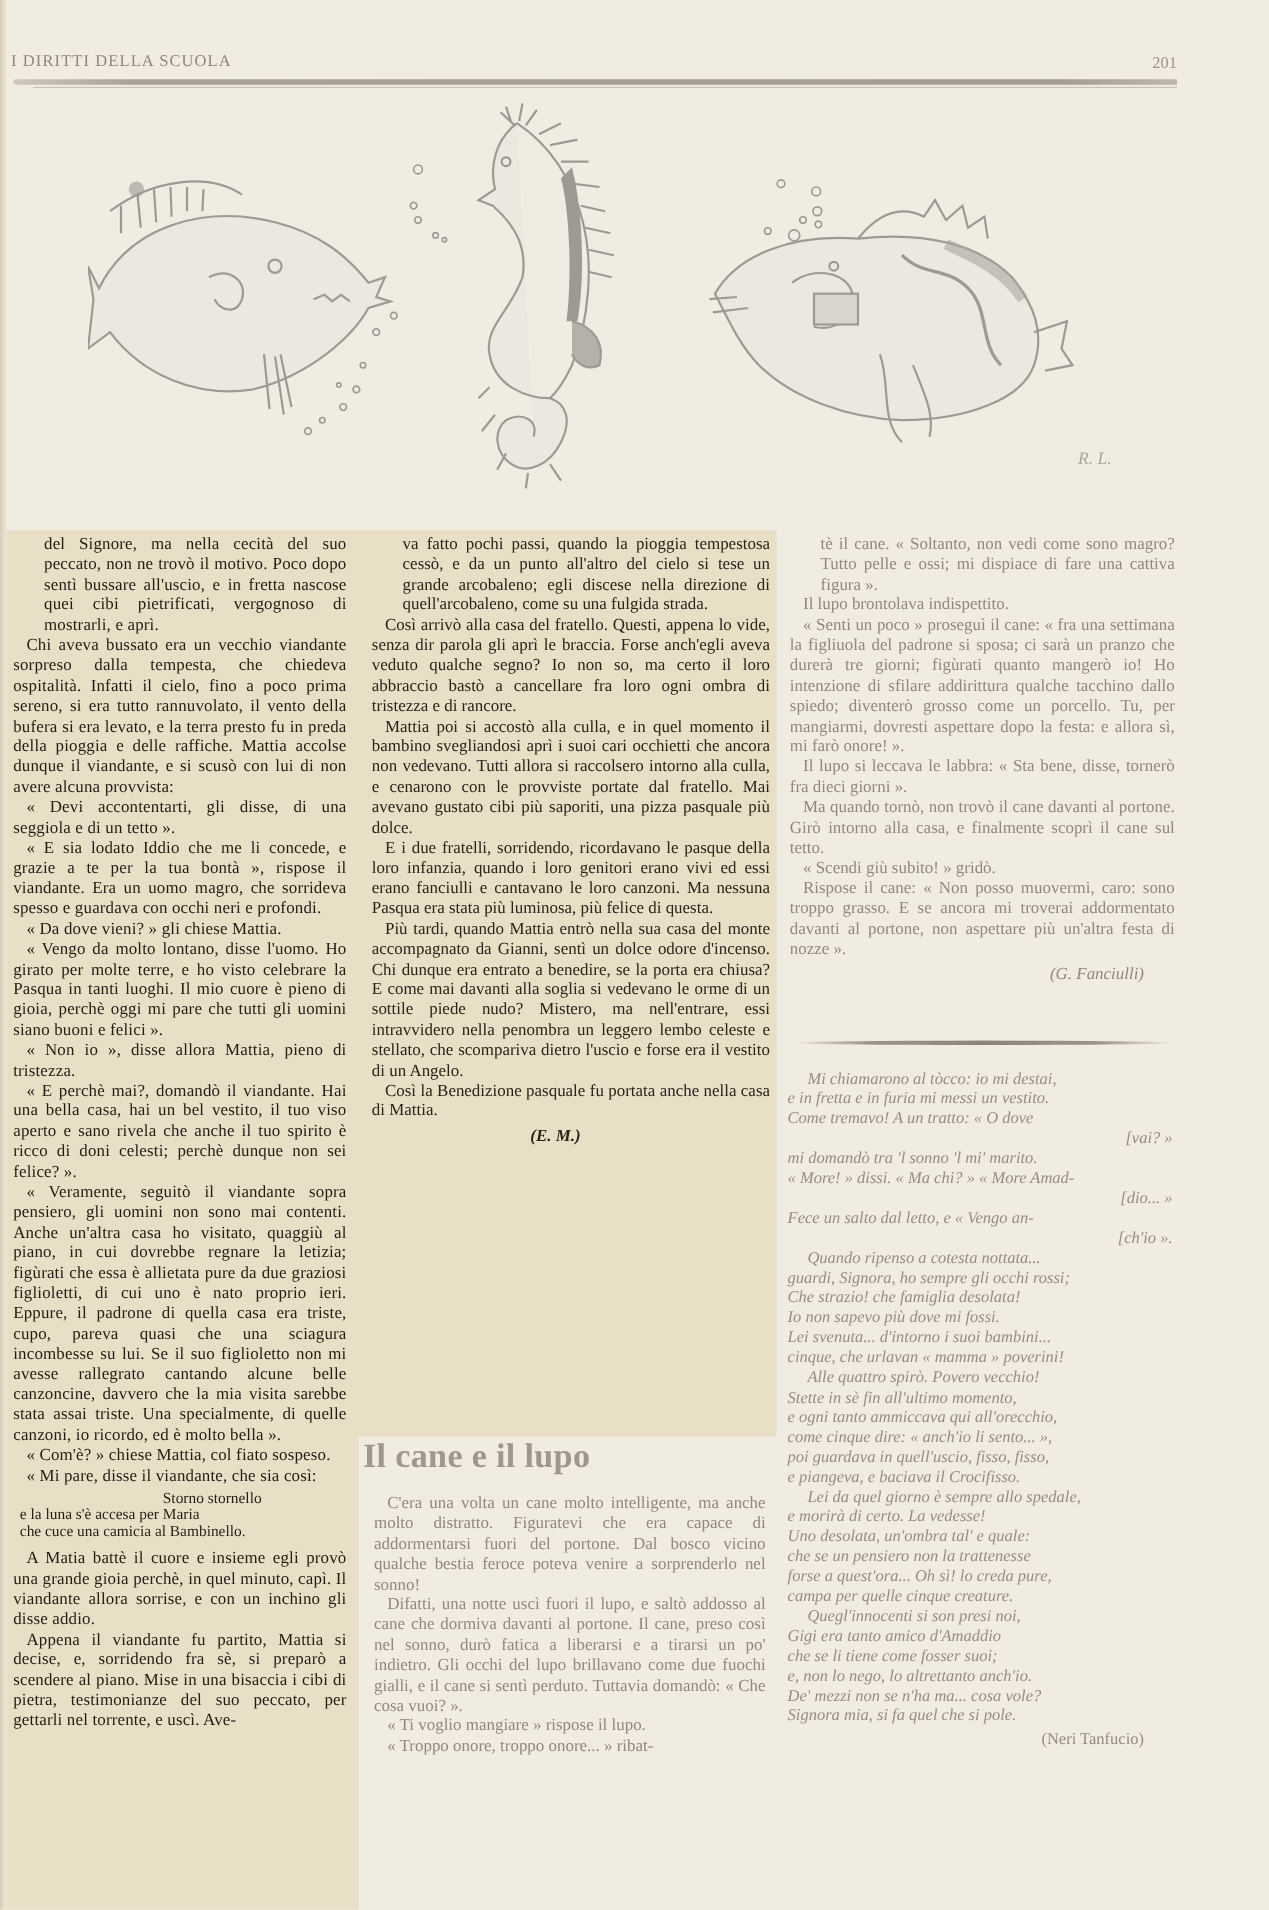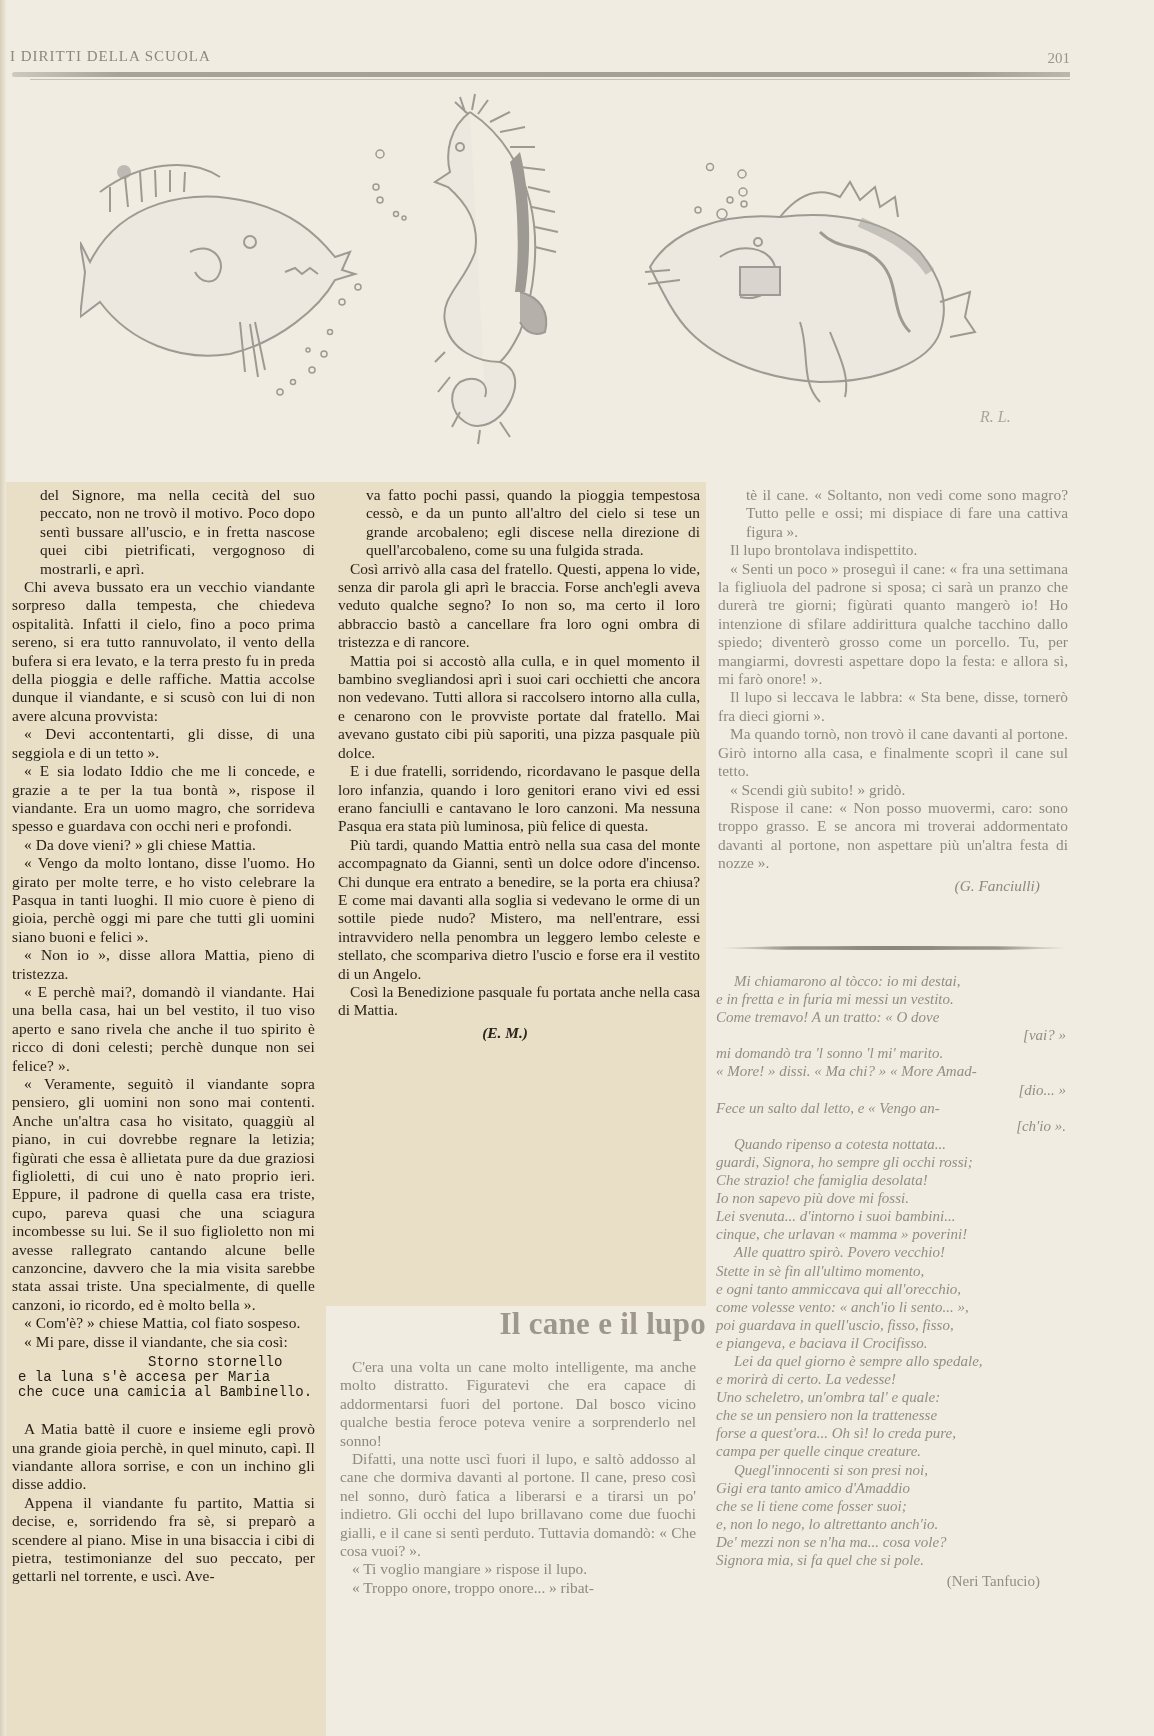--- a/index.html
+++ b/index.html
@@ -20,28 +20,28 @@
   .illustration svg { width:100%; height:100%; }
 
   .beige-patch { position:absolute; left:6px; top:482px; width:700px; height:824px; background:#e9dfc7; }
   .beige-patch-lower { position:absolute; left:6px; top:1306px; width:320px; height:430px; background:#e9dfc7; }
 
   .col { position:absolute; font-size:15.4px; line-height:18.4px; text-align:justify; }
   .col p { margin:0; text-indent:12px; }
   .col p.noindent { text-indent:0;margin-left:28px; }
   .col-left { left:12px; top:486px; width:303px; font-family:"Liberation Serif", serif; color:#231c14; }
   .col-left p { letter-spacing:0.15px; }
-  .poem-inline { font-size:14px; line-height:15px; margin:4px 0 20px 6px;font-family:Liberation Mono, monospace; }
+  .poem-inline { font-size:14px; line-height:15px; margin:4px 0 8px 6px; }
   .poem-inline .indent { padding-left:130px; }
 
   .col-mid { left:338px; top:486px; width:362px; color:#2a231a; }
   .signature { text-align:center; font-style:italic; font-weight:bold; padding-right:40px; margin-top:4px !important; }
 
   .story2 { position:absolute; left:330px; top:1306px; width:376px; }
-  .story2-title { text-align:right; font-size:31px; font-weight:bold; color:#9d978d; margin:0 0 8px 0; font-family:"Liberation Serif", serif; letter-spacing:0.3px; }
+  .story2-title { text-align:left; font-size:31px; font-weight:bold; color:#9d978d; margin:0 0 8px 0; font-family:"Liberation Serif", serif; letter-spacing:0.3px; }
   .col-pale { color:#8e887d; }
   .col-story2 { left:10px; top:52px; width:356px; }
 
   .col-right { left:718px; top:486px; width:350px; color:#8e887d; }
   .right-sig { text-align:right; font-style:italic; padding-right:28px; margin-top:4px !important; }
 
   .right-rule { position:absolute; left:720px; top:946px; width:348px; height:4px; background:linear-gradient(90deg,transparent 0%,#9a948a 20%,#8b857a 50%,#9a948a 80%,transparent 100%); border-radius:50%; }
 
   .poem { position:absolute; left:716px; top:972px; width:354px; color:#938d82; }
   .poem-title { font-size:31px; font-weight:bold; color:#9a948a; margin:0 0 4px 10px; letter-spacing:0.2px; }
@@ -199,26 +199,26 @@
       <div class="cont">[ch'io ».</div>
       <div class="ind">Quando ripenso a cotesta nottata...</div>
       <div>guardi, Signora, ho sempre gli occhi rossi;</div>
       <div>Che strazio! che famiglia desolata!</div>
       <div>Io non sapevo più dove mi fossi.</div>
       <div>Lei svenuta... d'intorno i suoi bambini...</div>
       <div>cinque, che urlavan « mamma » poverini!</div>
       <div class="ind">Alle quattro spirò. Povero vecchio!</div>
       <div>Stette in sè fin all'ultimo momento,</div>
       <div>e ogni tanto ammiccava qui all'orecchio,</div>
-      <div>come volesse vento: « anch'io li sento... »,</div>
+      <div>come cinque dire: « anch'io li sento... »,</div>
       <div>poi guardava in quell'uscio, fisso, fisso,</div>
       <div>e piangeva, e baciava il Crocifisso.</div>
       <div class="ind">Lei da quel giorno è sempre allo spedale,</div>
       <div>e morirà di certo. La vedesse!</div>
-      <div>Uno scheletro, un'ombra tal' e quale:</div>
+      <div>Uno desolata, un'ombra tal' e quale:</div>
       <div>che se un pensiero non la trattenesse</div>
       <div>forse a quest'ora... Oh sì! lo creda pure,</div>
       <div>campa per quelle cinque creature.</div>
       <div class="ind">Quegl'innocenti si son presi noi,</div>
       <div>Gigi era tanto amico d'Amaddio</div>
       <div>che se li tiene come fosser suoi;</div>
       <div>e, non lo nego, lo altrettanto anch'io.</div>
       <div>De' mezzi non se n'ha ma... cosa vole?</div>
       <div>Signora mia, si fa quel che si pole.</div>
     </div>

